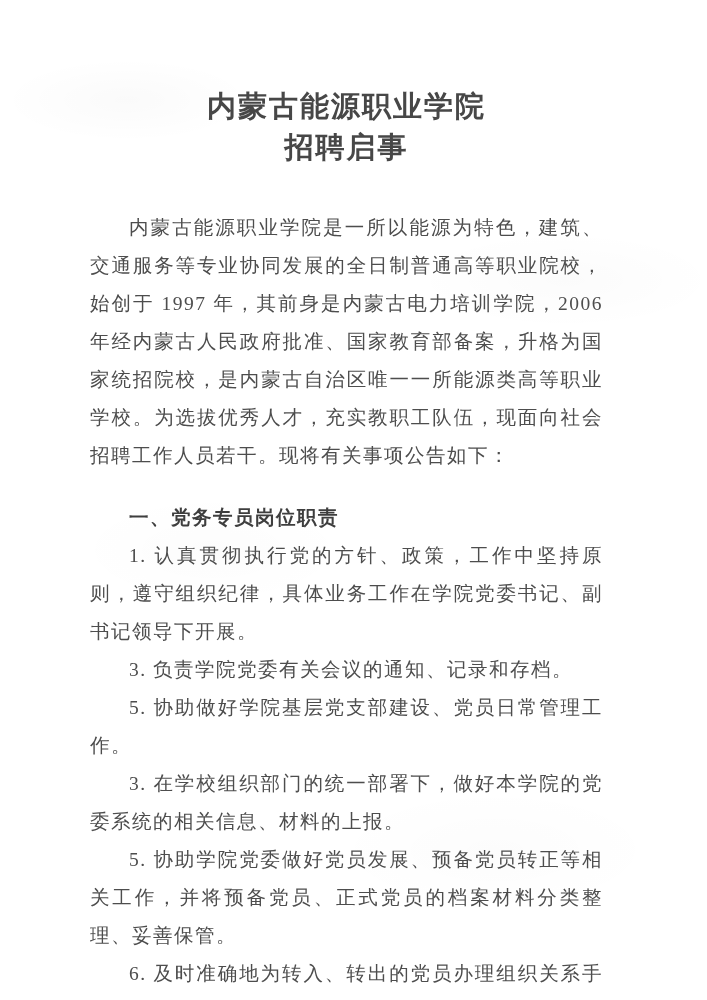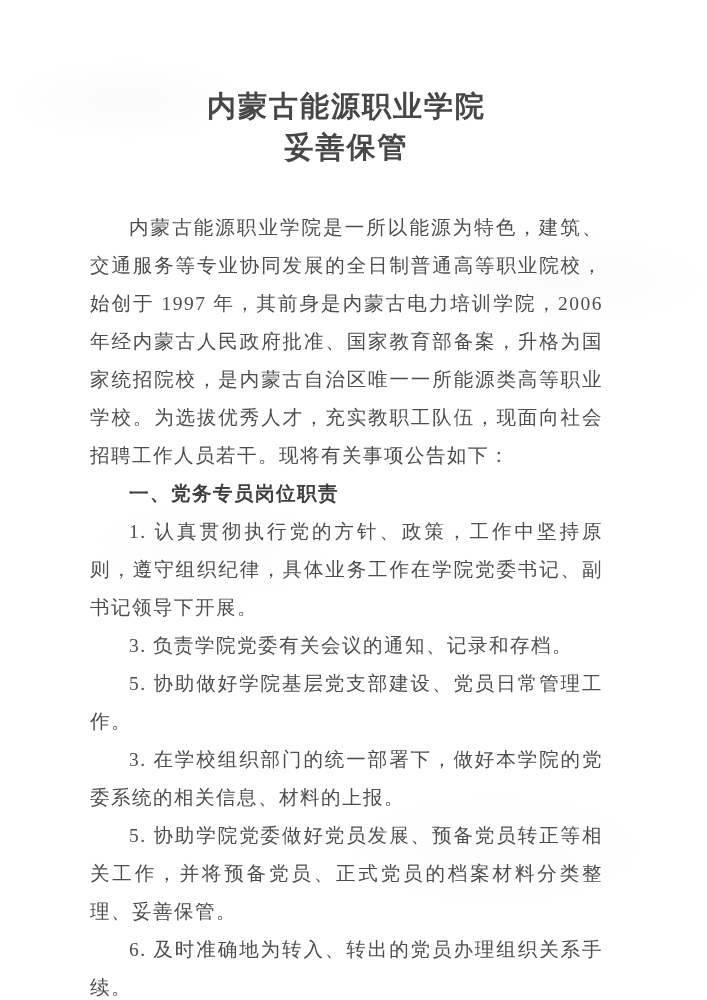--- a/index.html
+++ b/index.html
@@ -43,29 +43,30 @@
     line-height: 38px;
     text-indent: 2em;
     text-align: justify;
     text-justify: inter-character;
     letter-spacing: 1.5px;
   }
   .content p.heading {
     font-weight: bold;
     color: #3e3e3e;
     text-align: left;
+    margin-top: 24px;
   }
 </style>
 </head>
 <body>
 
 <div class="page">
   <h1 class="title">
     <span>内蒙古能源职业学院</span><br>
-    <span>妥善保管</span>
+    <span>招聘启事</span>
   </h1>
   <div class="content">
       <p class="body">内蒙古能源职业学院是一所以能源为特色，建筑、交通服务等专业协同发展的全日制普通高等职业院校，始创于 1997 年，其前身是内蒙古电力培训学院，2006 年经内蒙古人民政府批准、国家教育部备案，升格为国家统招院校，是内蒙古自治区唯一一所能源类高等职业学校。为选拔优秀人才，充实教职工队伍，现面向社会招聘工作人员若干。现将有关事项公告如下：</p>
       <p class="heading">一、党务专员岗位职责</p>
       <p class="body">1. 认真贯彻执行党的方针、政策，工作中坚持原则，遵守组织纪律，具体业务工作在学院党委书记、副书记领导下开展。</p>
       <p class="body">3. 负责学院党委有关会议的通知、记录和存档。</p>
       <p class="body">5. 协助做好学院基层党支部建设、党员日常管理工作。</p>
       <p class="body">3. 在学校组织部门的统一部署下，做好本学院的党委系统的相关信息、材料的上报。</p>
       <p class="body">5. 协助学院党委做好党员发展、预备党员转正等相关工作，并将预备党员、正式党员的档案材料分类整理、妥善保管。</p>
       <p class="body">6. 及时准确地为转入、转出的党员办理组织关系手续。</p>

